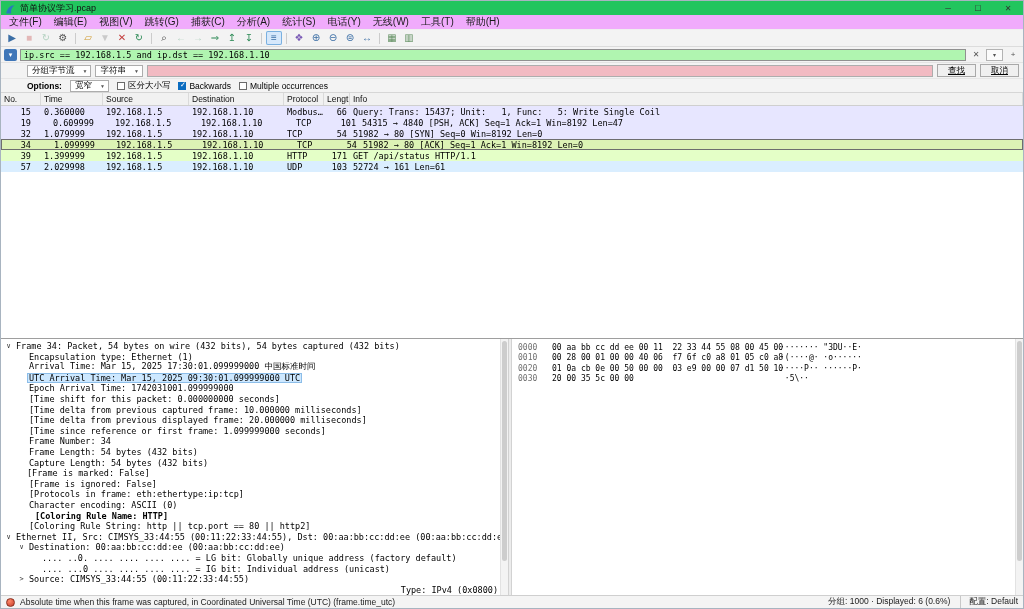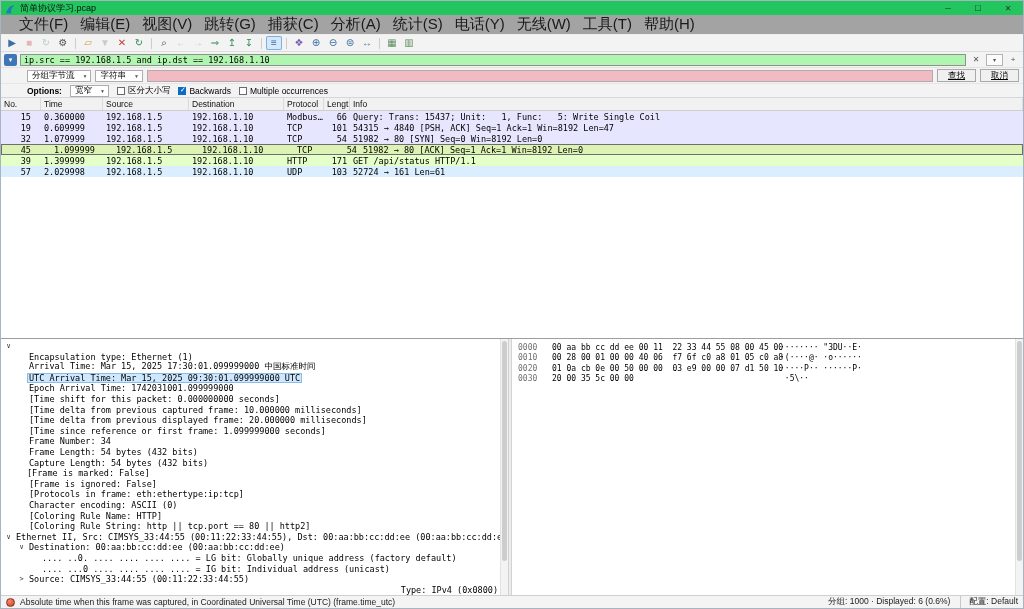--- a/index.html
+++ b/index.html
@@ -8,21 +8,21 @@
   .app { position:relative; width:1024px; height:609px; display:flex; flex-direction:column; background:#fff; border:1px solid #a8b4c0; }
 
   
   .titlebar { flex:0 0 14px; display:flex; align-items:flex-end; background:#22c55e; font-size:9px; padding-left:4px; }
   .app-icon { width:11px; height:11px; margin-right:4px; display:flex; }
   .title-text { color:#111; white-space:nowrap; }
   .win-controls { margin-left:auto; display:flex; height:100%; }
   .win-btn { width:30px; display:flex; align-items:center; justify-content:center; font-size:8px; color:#333; }
 
   
-  .menubar { flex:0 0 14px; display:flex; align-items:center; background:#a3a3a3; font-size:15px; padding-left:12px; border-bottom:1px solid #efefef; }
+  .menubar { flex:0 0 14px; display:flex; align-items:center; background:#f0abfc; font-size:10px; padding-left:2px; border-bottom:1px solid #efefef; }
   .menu-item { padding:0 6px; color:#1a1a1a; white-space:nowrap; }
 
   
   .toolbar { flex:0 0 17px; display:flex; align-items:center; background:#f3f3f3; border-bottom:1px solid #dcdcdc; padding:0 3px; gap:1px; }
   .tbi { width:16px; height:14px; display:flex; align-items:center; justify-content:center; font-size:10px; border-radius:2px; line-height:1; }
   .tbi.disabled { opacity:.32; }
   .tbi.active { background:#d6e8fb; box-shadow:inset 0 0 0 1px #7ab0e0; }
   .tb-sep { width:1px; height:11px; background:#cccccc; margin:0 3px; }
 
   
@@ -204,38 +204,38 @@
         <span class="pl-cell" style="width: 40px; text-align: right; padding-right: 10px;">15</span>
         <span class="pl-cell" style="width: 62px;">0.360000</span>
         <span class="pl-cell" style="width: 86px;">192.168.1.5</span>
         <span class="pl-cell" style="width: 95px;">192.168.1.10</span>
         <span class="pl-cell" style="width: 40px;">Modbus…</span>
         <span class="pl-cell" style="width: 26px; text-align: right;">66</span>
         <span class="pl-cell" style="flex: 1 1 auto;">Query: Trans: 15437; Unit:   1, Func:   5: Write Single Coil</span>
       </div>
       <div class="pl-row" style="background: rgb(231, 230, 255);">
         <span class="pl-cell" style="width: 40px; text-align: right; padding-right: 10px;">19</span>
-        <span class="pl-cell" style="width: 62px;">0.609999</span>
+        <span class="pl-cell" style="width: 62px; margin-left: 9px;">0.609999</span>
         <span class="pl-cell" style="width: 86px;">192.168.1.5</span>
         <span class="pl-cell" style="width: 95px;">192.168.1.10</span>
         <span class="pl-cell" style="width: 40px;">TCP</span>
         <span class="pl-cell" style="width: 26px; text-align: right;">101</span>
         <span class="pl-cell" style="flex: 1 1 auto;">54315 → 4840 [PSH, ACK] Seq=1 Ack=1 Win=8192 Len=47</span>
       </div>
       <div class="pl-row" style="background: rgb(231, 230, 255);">
         <span class="pl-cell" style="width: 40px; text-align: right; padding-right: 10px;">32</span>
         <span class="pl-cell" style="width: 62px;">1.079999</span>
         <span class="pl-cell" style="width: 86px;">192.168.1.5</span>
         <span class="pl-cell" style="width: 95px;">192.168.1.10</span>
         <span class="pl-cell" style="width: 40px;">TCP</span>
         <span class="pl-cell" style="width: 26px; text-align: right;">54</span>
         <span class="pl-cell" style="flex: 1 1 auto;">51982 → 80 [SYN] Seq=0 Win=8192 Len=0</span>
       </div>
       <div class="pl-row selected" style="background: rgb(221, 243, 181);">
-        <span class="pl-cell" style="width: 40px; text-align: right; padding-right: 10px;">45</span>
+        <span class="pl-cell" style="width: 40px; text-align: right; padding-right: 10px;">34</span>
         <span class="pl-cell" style="width: 62px; margin-left: 10px;">1.099999</span>
         <span class="pl-cell" style="width: 86px;">192.168.1.5</span>
         <span class="pl-cell" style="width: 95px;">192.168.1.10</span>
         <span class="pl-cell" style="width: 40px;">TCP</span>
         <span class="pl-cell" style="width: 26px; text-align: right;">54</span>
         <span class="pl-cell" style="flex: 1 1 auto;">51982 → 80 [ACK] Seq=1 Ack=1 Win=8192 Len=0</span>
       </div>
       <div class="pl-row" style="background: rgb(228, 255, 199);">
         <span class="pl-cell" style="width: 40px; text-align: right; padding-right: 10px;">39</span>
         <span class="pl-cell" style="width: 62px;">1.399999</span>
@@ -253,37 +253,37 @@
         <span class="pl-cell" style="width: 40px;">UDP</span>
         <span class="pl-cell" style="width: 26px; text-align: right;">103</span>
         <span class="pl-cell" style="flex: 1 1 auto;">52724 → 161 Len=61</span>
       </div>
     </div>
 
   <div class="empty-area"></div>
 
   <div class="bottom">
     <div class="detail">
-        <div class="detail-line" style="padding-left: 2px;"><span class="expander">∨</span></div>
+        <div class="detail-line" style="padding-left: 2px;"><span class="expander">∨</span><span class="dl-text">Frame 34: Packet, 54 bytes on wire (432 bits), 54 bytes captured (432 bits)</span></div>
         <div class="detail-line" style="padding-left: 15px;"><span class="expander"></span><span class="dl-text">Encapsulation type: Ethernet (1)</span></div>
         <div class="detail-line" style="padding-left: 15px;"><span class="expander"></span><span class="dl-text">Arrival Time: Mar 15, 2025 17:30:01.099999000 中国标准时间</span></div>
         <div class="detail-line" style="padding-left: 15px;"><span class="expander"></span><span class="dl-text selected">UTC Arrival Time: Mar 15, 2025 09:30:01.099999000 UTC</span></div>
         <div class="detail-line" style="padding-left: 15px;"><span class="expander"></span><span class="dl-text">Epoch Arrival Time: 1742031001.099999000</span></div>
         <div class="detail-line" style="padding-left: 15px;"><span class="expander"></span><span class="dl-text">[Time shift for this packet: 0.000000000 seconds]</span></div>
         <div class="detail-line" style="padding-left: 15px;"><span class="expander"></span><span class="dl-text">[Time delta from previous captured frame: 10.000000 milliseconds]</span></div>
         <div class="detail-line" style="padding-left: 15px;"><span class="expander"></span><span class="dl-text">[Time delta from previous displayed frame: 20.000000 milliseconds]</span></div>
         <div class="detail-line" style="padding-left: 15px;"><span class="expander"></span><span class="dl-text">[Time since reference or first frame: 1.099999000 seconds]</span></div>
         <div class="detail-line" style="padding-left: 15px;"><span class="expander"></span><span class="dl-text">Frame Number: 34</span></div>
         <div class="detail-line" style="padding-left: 15px;"><span class="expander"></span><span class="dl-text">Frame Length: 54 bytes (432 bits)</span></div>
         <div class="detail-line" style="padding-left: 15px;"><span class="expander"></span><span class="dl-text">Capture Length: 54 bytes (432 bits)</span></div>
         <div class="detail-line" style="padding-left: 13px;"><span class="expander"></span><span class="dl-text">[Frame is marked: False]</span></div>
         <div class="detail-line" style="padding-left: 15px;"><span class="expander"></span><span class="dl-text">[Frame is ignored: False]</span></div>
         <div class="detail-line" style="padding-left: 15px;"><span class="expander"></span><span class="dl-text">[Protocols in frame: eth:ethertype:ip:tcp]</span></div>
         <div class="detail-line" style="padding-left: 15px;"><span class="expander"></span><span class="dl-text">Character encoding: ASCII (0)</span></div>
-        <div class="detail-line" style="padding-left: 15px;"><span class="expander"></span><span class="dl-text">[Coloring Rule Name: HTTP]</span></div>
+        <div class="detail-line" style="padding-left: 21px; font-weight: bold;"><span class="expander"></span><span class="dl-text">[Coloring Rule Name: HTTP]</span></div>
         <div class="detail-line" style="padding-left: 15px;"><span class="expander"></span><span class="dl-text">[Coloring Rule String: http || tcp.port == 80 || http2]</span></div>
         <div class="detail-line" style="padding-left: 2px;"><span class="expander">∨</span><span class="dl-text">Ethernet II, Src: CIMSYS_33:44:55 (00:11:22:33:44:55), Dst: 00:aa:bb:cc:dd:ee (00:aa:bb:cc:dd:ee)</span></div>
         <div class="detail-line" style="padding-left: 15px;"><span class="expander">∨</span><span class="dl-text">Destination: 00:aa:bb:cc:dd:ee (00:aa:bb:cc:dd:ee)</span></div>
         <div class="detail-line" style="padding-left: 28px;"><span class="expander"></span><span class="dl-text">.... ..0. .... .... .... .... = LG bit: Globally unique address (factory default)</span></div>
         <div class="detail-line" style="padding-left: 28px;"><span class="expander"></span><span class="dl-text">.... ...0 .... .... .... .... = IG bit: Individual address (unicast)</span></div>
         <div class="detail-line" style="padding-left: 15px;"><span class="expander">&gt;</span><span class="dl-text">Source: CIMSYS_33:44:55 (00:11:22:33:44:55)</span></div>
         <div class="detail-line" style="padding-left: 15px; justify-content: flex-end;"><span class="expander"></span><span class="dl-text">Type: IPv4 (0x0800)</span></div>
       </div>
     <div class="v-scroll">
         <div class="v-thumb"></div>

